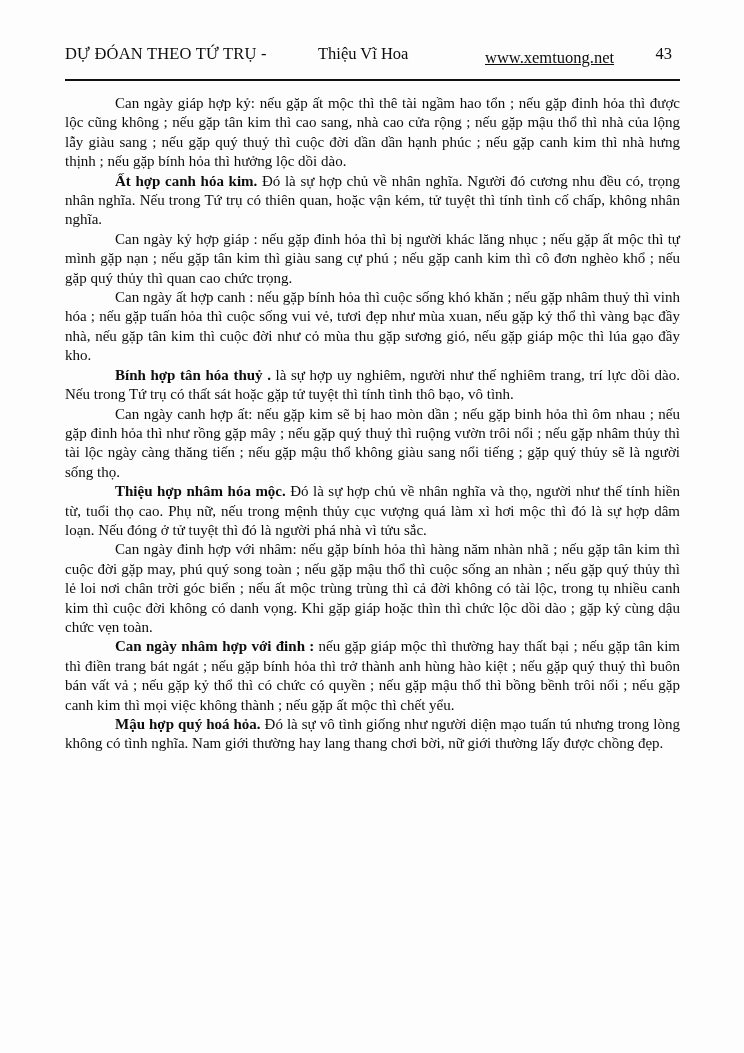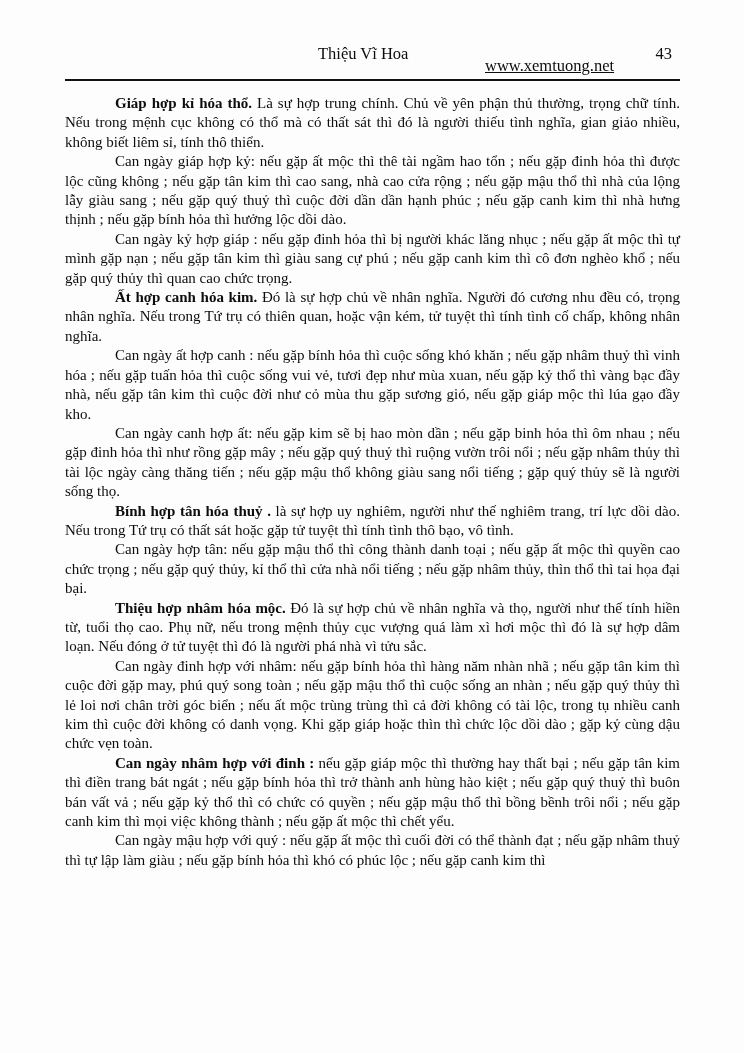--- a/index.html
+++ b/index.html
@@ -16,53 +16,52 @@
     overflow: hidden;
   }
   .header {
     position: relative;
     height: 22px;
     font-size: 16.5px;
     white-space: nowrap;
   }
   .h-title  { position: absolute; left: 0;    top: 0; letter-spacing: 0.2px; }
   .h-author { position: absolute; left: 253px; top: 0; }
-  .h-url    { position: absolute; left: 420px; top: 12px; text-decoration: underline; color: #0d0d0d; cursor: pointer; }
+  .h-url    { position: absolute; left: 420px; top: 4px; text-decoration: underline; color: #0d0d0d; cursor: pointer; }
   .h-page   { position: absolute; right: 8px;  top: 0; }
   .rule {
     margin-top: 13px;
     border-bottom: 2px solid #111;
     width: 100%;
   }
   .body {
     margin-top: 13px;
     font-size: 15px;
     line-height: 19.4px;
     text-align: justify;
   }
   .para { margin: 0; text-indent: 50px; }
   .para b { font-weight: bold; }
 </style>
 </head>
 <body>
 
 <div class="page">
   <div class="header">
+    <span class="h-title">DỰ ĐÓAN THEO TỨ TRỤ -</span>
     <span class="h-author">Thiệu Vĩ  Hoa</span>
     <span class="h-url">www.xemtuong.net</span>
     <span class="h-page">43</span>
   </div>
   <div class="rule"></div>
   <div class="body" id="paragraphs">
-      <p class="para"><b>Giáp hợp kỉ  hóa thổ.</b><span> Là sự hợp trung chính. Chủ về yên phận thủ thường, trọng chữ tính.  Nếu trong mệnh cục không có thổ mà có thất sát thì đó là người thiếu tình nghĩa, gian giảo nhiều, không biết liêm sỉ, tính thô thiển.</span></p>
       <p class="para"><b></b><span>Can ngày giáp hợp kỷ: nếu gặp ất mộc thì thê tài ngầm hao tổn ; nếu gặp đinh hỏa thì được lộc cũng không ; nếu gặp tân kim thì cao sang, nhà cao cửa rộng ; nếu gặp mậu thổ thì nhà của lộng lẫy giàu sang ; nếu gặp quý thuỷ thì cuộc đời dần dần hạnh phúc ; nếu gặp canh kim thì nhà hưng thịnh ; nếu gặp bính hỏa thì hưởng lộc dồi dào.</span></p>
+      <p class="para"><b>Ất hợp canh hóa kim.</b><span> Đó là sự hợp chủ về nhân nghĩa. Người đó cương nhu đều có, trọng nhân nghĩa. Nếu trong Tứ trụ có thiên quan, hoặc vận kém, tử tuyệt thì tính tình cố chấp, không nhân nghĩa.</span></p>
       <p class="para"><b></b><span>Can ngày kỷ hợp giáp : nếu gặp đinh hỏa thì bị người khác lăng nhục ; nếu gặp ất mộc thì tự mình gặp nạn ; nếu gặp tân kim thì giàu sang cự phú ; nếu gặp canh kim thì cô đơn nghèo khổ ; nếu gặp quý thủy thì quan cao chức trọng.</span></p>
-      <p class="para"><b>Ất hợp canh hóa kim.</b><span> Đó là sự hợp chủ về nhân nghĩa. Người đó cương nhu đều có, trọng nhân nghĩa. Nếu trong Tứ trụ có thiên quan, hoặc vận kém, tử tuyệt thì tính tình cố chấp, không nhân nghĩa.</span></p>
       <p class="para"><b></b><span>Can ngày ất hợp canh  : nếu gặp bính hỏa thì cuộc sống khó khăn ; nếu gặp nhâm thuỷ thì vinh hóa ; nếu gặp tuấn hỏa thì cuộc sống vui vẻ, tươi đẹp như mùa xuan, nếu gặp kỷ thổ thì vàng bạc đầy nhà, nếu gặp tân kim thì cuộc đời như cỏ mùa thu gặp sương gió, nếu gặp giáp mộc thì lúa gạo đầy kho.</span></p>
+      <p class="para"><b>Bính hợp tân hóa thuỷ .</b><span> là sự hợp uy nghiêm, người như thế nghiêm trang, trí lực dồi dào. Nếu trong Tứ trụ có thất sát hoặc gặp tử  tuyệt thì tính tình thô bạo, vô tình.</span></p>
       <p class="para"><b></b><span>Can ngày canh hợp ất: nếu gặp kim sẽ bị hao mòn dần ; nếu gặp binh hỏa thì ôm nhau ; nếu gặp đinh hỏa thì như rồng gặp mây ; nếu gặp quý thuỷ thì ruộng vườn trôi nổi ; nếu gặp nhâm thủy thì tài lộc ngày càng thăng tiến ; nếu gặp mậu thổ không giàu sang nổi tiếng ; gặp quý thủy sẽ  là người sống thọ.</span></p>
-      <p class="para"><b>Bính hợp tân hóa thuỷ .</b><span> là sự hợp uy nghiêm, người như thế nghiêm trang, trí lực dồi dào. Nếu trong Tứ trụ có thất sát hoặc gặp tử  tuyệt thì tính tình thô bạo, vô tình.</span></p>
-      <p class="para"><b></b><span>Can ngày hợp tân: nếu gặp mậu thổ thì công thành danh toại ; nếu gặp ất mộc thì quyền cao chức trọng ; nếu gặp quý thủy, kỉ thổ thì cửa nhà nổi tiếng ; nếu gặp nhâm thủy, thìn thổ thì tai họa đại bại.</span></p>
       <p class="para"><b>Thiệu hợp nhâm hóa mộc.</b><span> Đó là sự hợp chủ về nhân nghĩa và thọ, người như thế tính hiền từ, tuổi thọ cao. Phụ nữ, nếu trong mệnh thủy cục vượng quá  làm xì hơi mộc thì đó là sự hợp dâm loạn. Nếu đóng ở tử tuyệt thì đó là người phá nhà vì tửu sắc.</span></p>
       <p class="para"><b></b><span>Can ngày đinh hợp với nhâm: nếu gặp bính hỏa thì hàng năm nhàn nhã ; nếu gặp tân kim thì cuộc đời gặp may, phú quý song toàn ; nếu gặp mậu thổ thì cuộc sống an nhàn ; nếu gặp quý thủy thì lẻ loi nơi chân trời góc biển ; nếu ất mộc trùng trùng thì cả đời không có tài lộc, trong tụ nhiều canh kim thì cuộc đời không có danh vọng. Khi gặp giáp hoặc thìn thì chức lộc dồi dào ; gặp kỷ cùng dậu chức vẹn toàn.</span></p>
       <p class="para"><b>Can ngày nhâm hợp với đinh :</b><span>  nếu gặp giáp mộc thì thường hay thất bại  ; nếu gặp tân kim thì điền trang bát ngát ; nếu gặp bính hỏa thì trở thành anh hùng hào kiệt ; nếu gặp quý thuỷ thì buôn bán vất vả ; nếu gặp kỷ thổ thì có chức có  quyền ; nếu gặp mậu thổ thì bồng bềnh trôi nổi ; nếu gặp canh kim thì mọi việc không thành ; nếu gặp ất mộc thì chết yểu.</span></p>
-      <p class="para"><b></b><span>Can ngày mậu hợp với quý : nếu gặp ất mộc thì cuối đời có thể thành đạt ; nếu gặp nhâm thuỷ thì tự lập làm giàu ; nếu gặp bính hỏa thì khó có phúc lộc ; nếu gặp canh kim thì</span></p>
+      <p class="para"><b>Mậu hợp quý hoá hỏa.</b><span> Đó là sự vô tình giống như người diện mạo tuấn tú nhưng trong lòng không có tình nghĩa. Nam giới thường hay lang thang chơi bời, nữ giới thường lấy được chồng đẹp.</span></p>
     </div>
 </div>
 
 </body></html>

